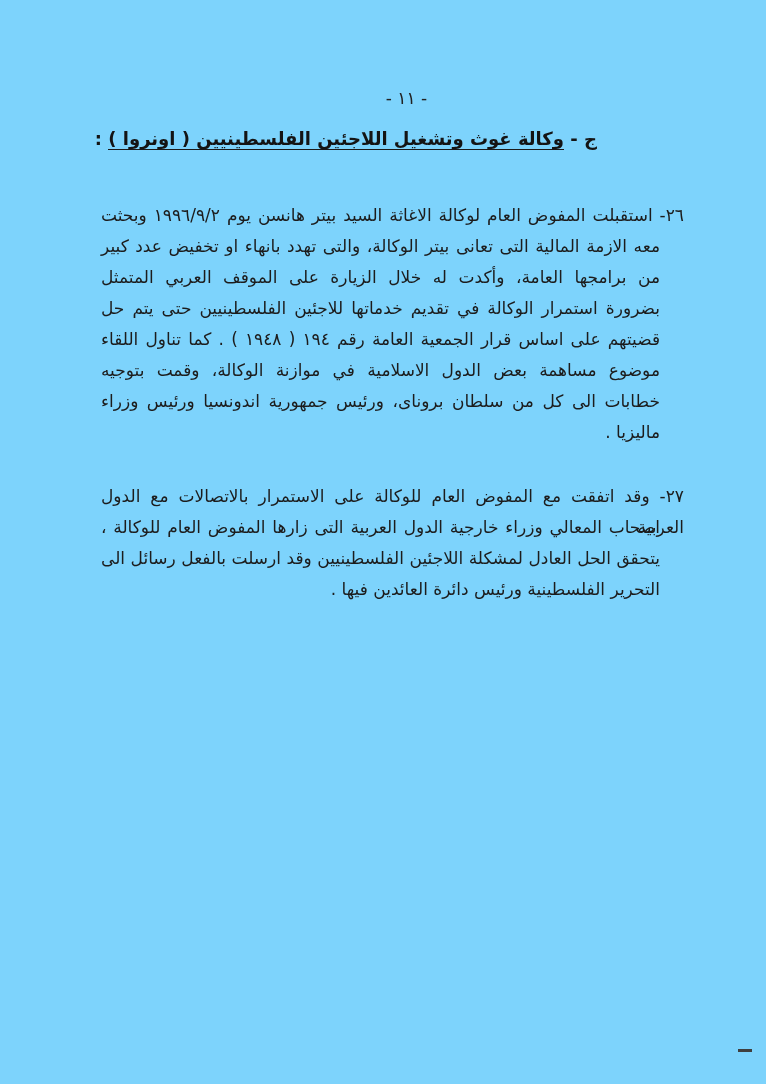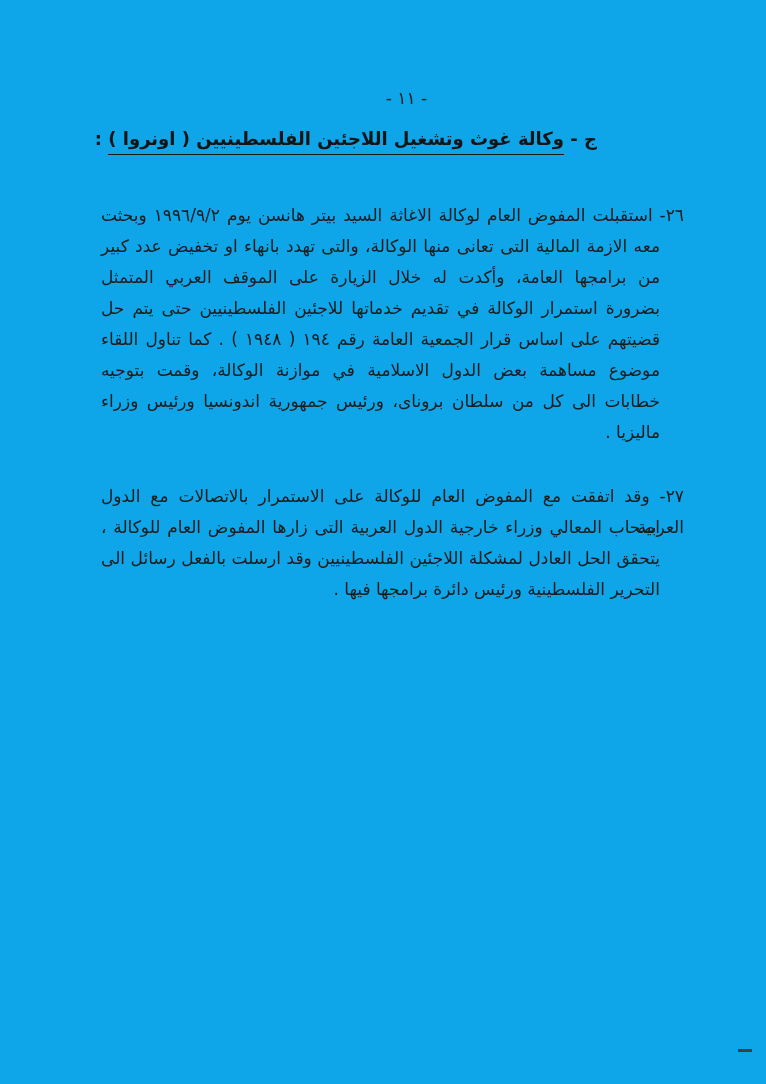--- a/index.html
+++ b/index.html
@@ -5,21 +5,21 @@
   html, body {
     margin: 0;
     padding: 0;
     background: #e8e8e8;
   }
   .page {
     position: relative;
     width: 766px;
     height: 1084px;
     margin: 0 auto;
-    background: #0ea5e9;
+    background: #7dd3fc;
     overflow: hidden;
     font-family: "DejaVu Sans", sans-serif;
     color: #1c1c1c;
     direction: rtl;
   }
   .page-number {
     position: absolute;
     top: 88px;
     left: 115px;
     width: 583px;
@@ -33,21 +33,20 @@
     top: 128px;
     right: 169px;
     white-space: nowrap;
     font-size: 18px;
     font-weight: bold;
     direction: rtl;
     color: #141414;
   }
   .section-heading .underlined {
     border-bottom: 1.6px solid #1a1a1a;
-    padding-bottom: 5px;
   }
   .body-text {
     position: absolute;
     top: 200px;
     left: 101px;
     width: 583px;
     direction: rtl;
     font-size: 17px;
     color: #1c1c1c;
   }
@@ -89,36 +88,36 @@
     <span>ج - </span><span class="underlined">وكالة غوث وتشغيل اللاجئين الفلسطينيين ( اونروا )</span><span> :</span>
   </div>
 
   <div class="body-text">
 
     <div class="paragraph">
       <div class="para-line first">
         <span class="para-number">٢٦-</span>
         <span>استقبلت المفوض العام لوكالة الاغاثة السيد بيتر هانسن يوم ١٩٩٦/٩/٢ وبحثت</span>
       </div>
-      <div class="para-line">معه الازمة المالية التى تعانى منها الوكالة، والتى تهدد بانهاء او تخفيض عدد كبير</div>
+      <div class="para-line">معه الازمة المالية التى تعانى بيتر الوكالة، والتى تهدد بانهاء او تخفيض عدد كبير</div>
       <div class="para-line">من برامجها العامة، وأكدت له خلال الزيارة على الموقف العربي المتمثل</div>
       <div class="para-line">بضرورة استمرار الوكالة في تقديم خدماتها للاجئين الفلسطينيين حتى يتم حل</div>
       <div class="para-line">قضيتهم على اساس قرار الجمعية العامة رقم ١٩٤ ( ١٩٤٨ ) . كما تناول اللقاء</div>
       <div class="para-line">موضوع مساهمة بعض الدول الاسلامية في موازنة الوكالة، وقمت بتوجيه</div>
       <div class="para-line">خطابات الى كل من سلطان بروناى، ورئيس جمهورية اندونسيا ورئيس وزراء</div>
       <div class="para-line last">ماليزيا .</div>
     </div>
 
     <div class="paragraph">
       <div class="para-line first">
         <span class="para-number">٢٧-</span>
         <span>وقد اتفقت مع المفوض العام للوكالة على الاستمرار بالاتصالات مع الدول العربية</span>
       </div>
       <div class="para-line">اصحاب المعالي وزراء خارجية الدول العربية التى زارها المفوض العام للوكالة ،</div>
       <div class="para-line">يتحقق الحل العادل لمشكلة اللاجئين الفلسطينيين وقد ارسلت بالفعل رسائل الى</div>
-      <div class="para-line last">التحرير الفلسطينية ورئيس دائرة برامجها فيها .</div>
+      <div class="para-line last">التحرير الفلسطينية ورئيس دائرة العائدين فيها .</div>
     </div>
 
   </div>
 
   <div class="scan-dash"></div>
 
 </div>
 
 </body></html>

